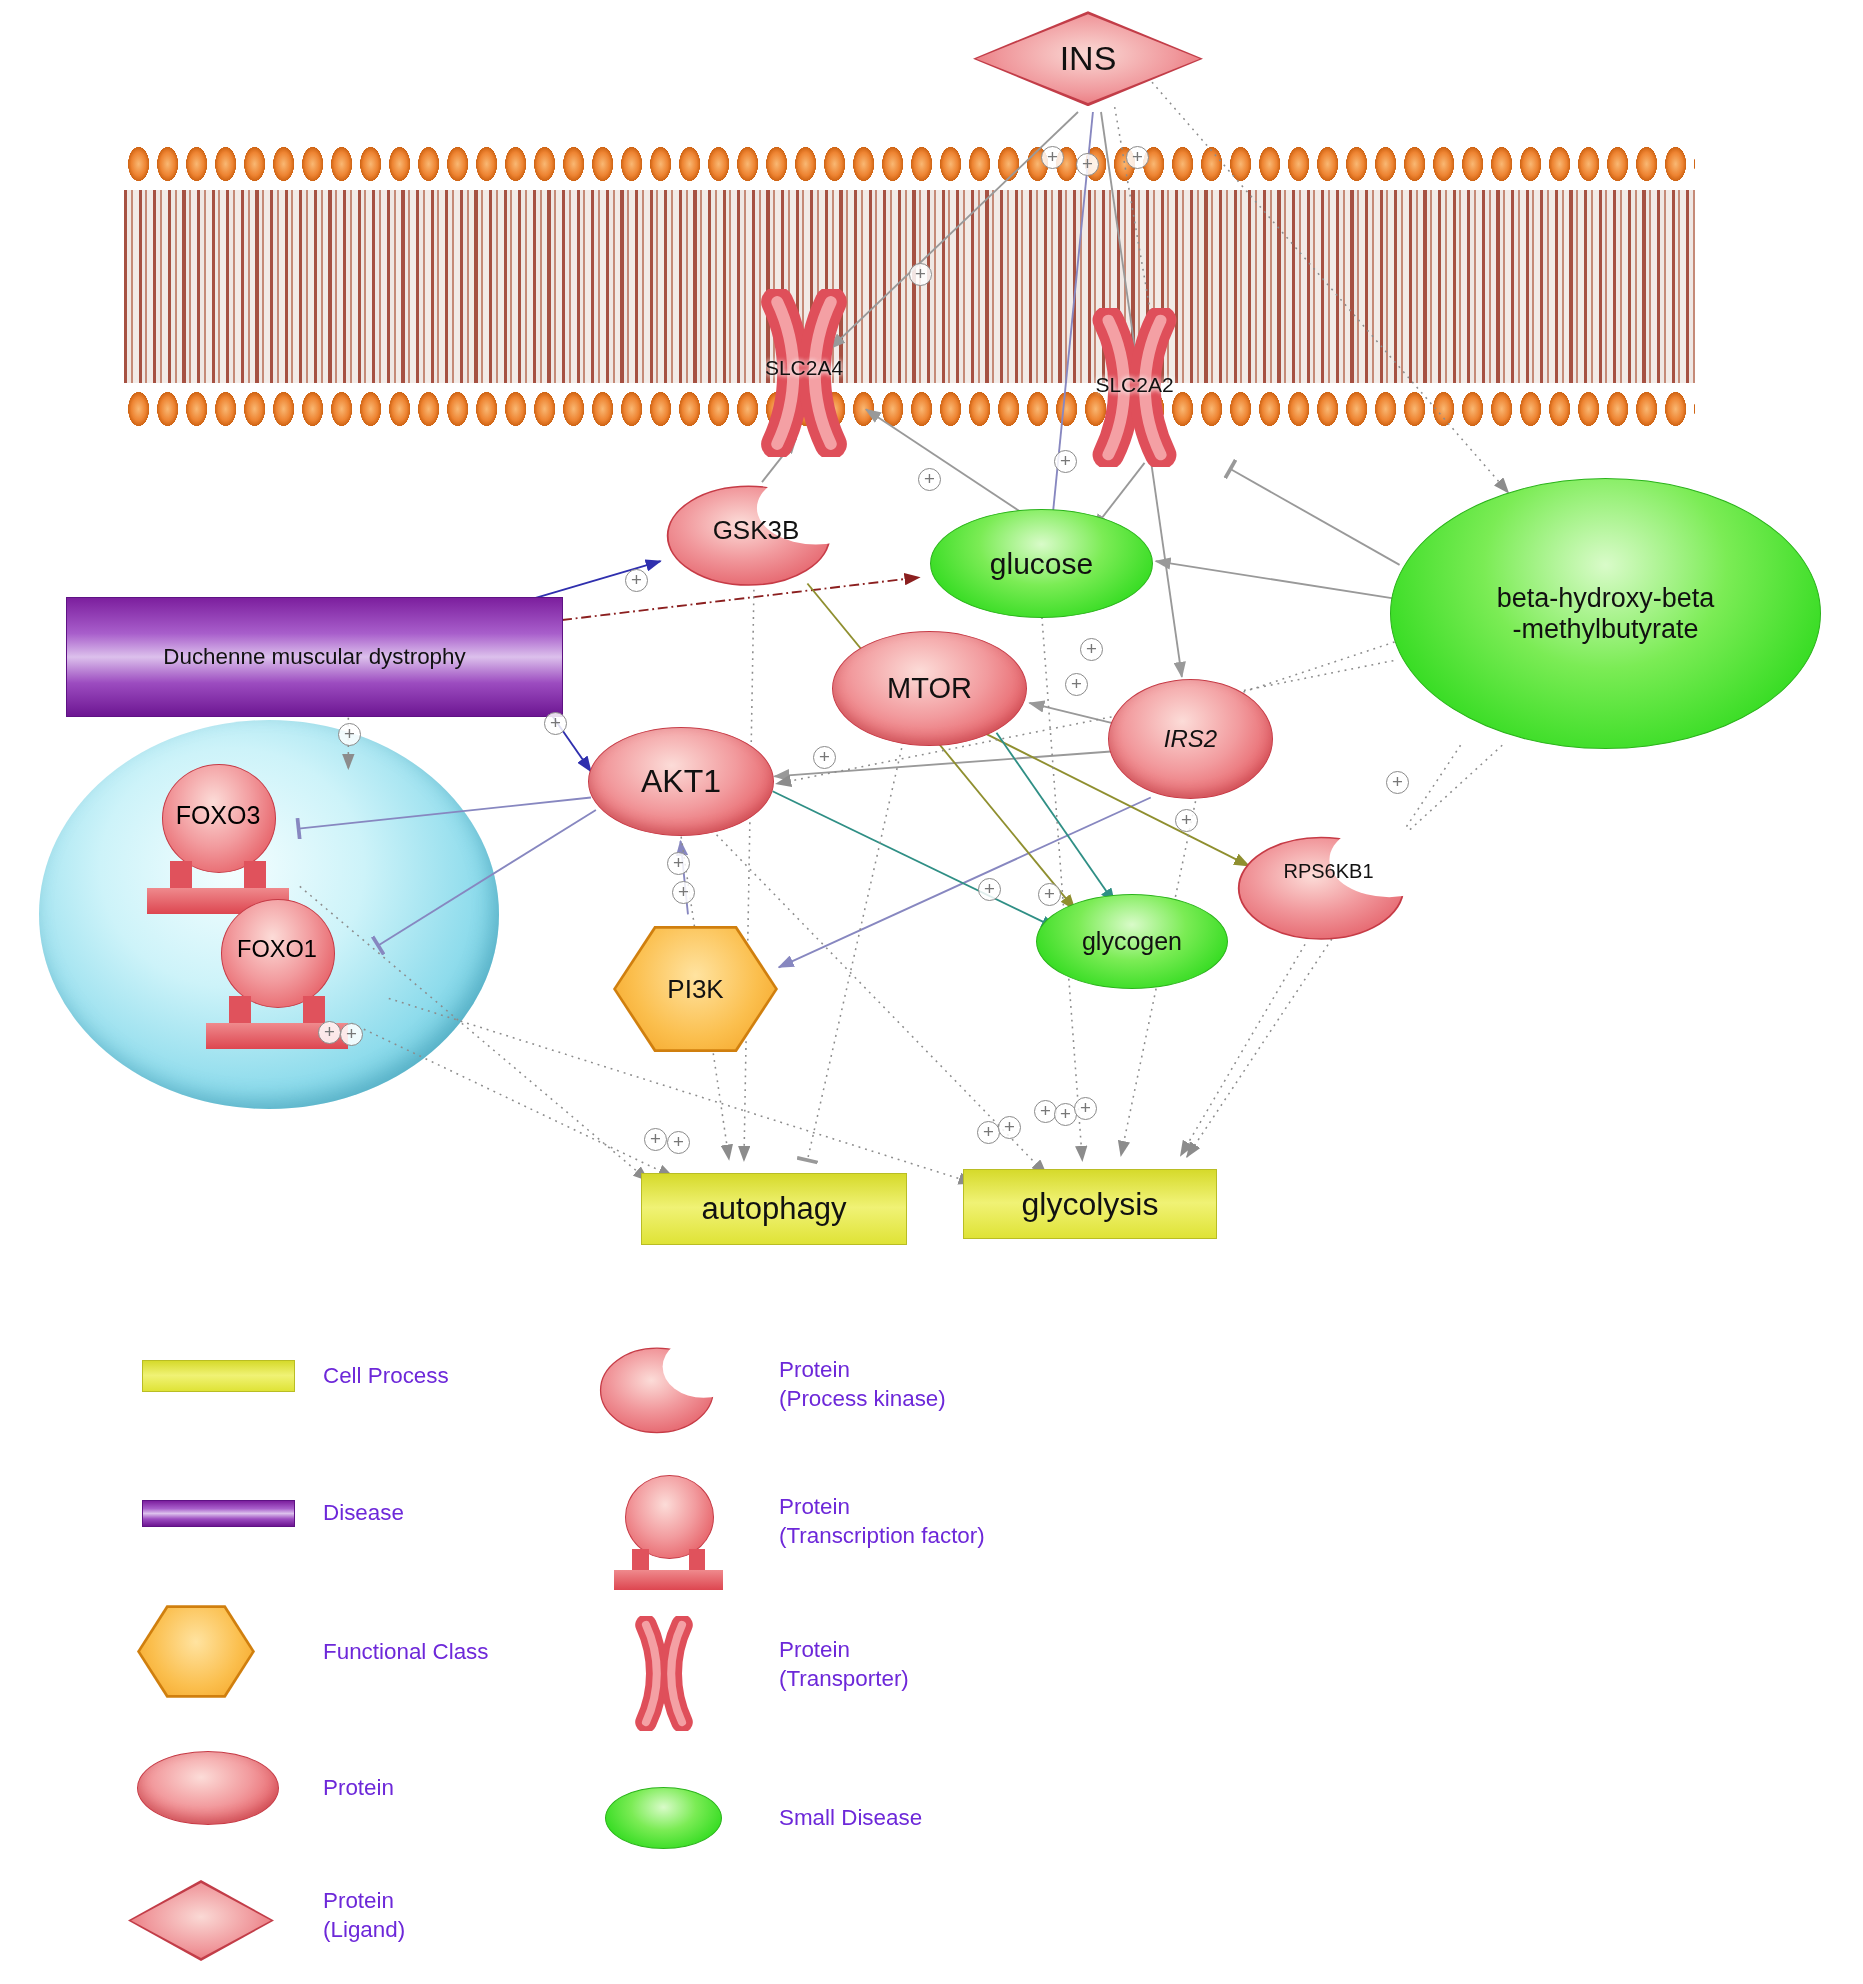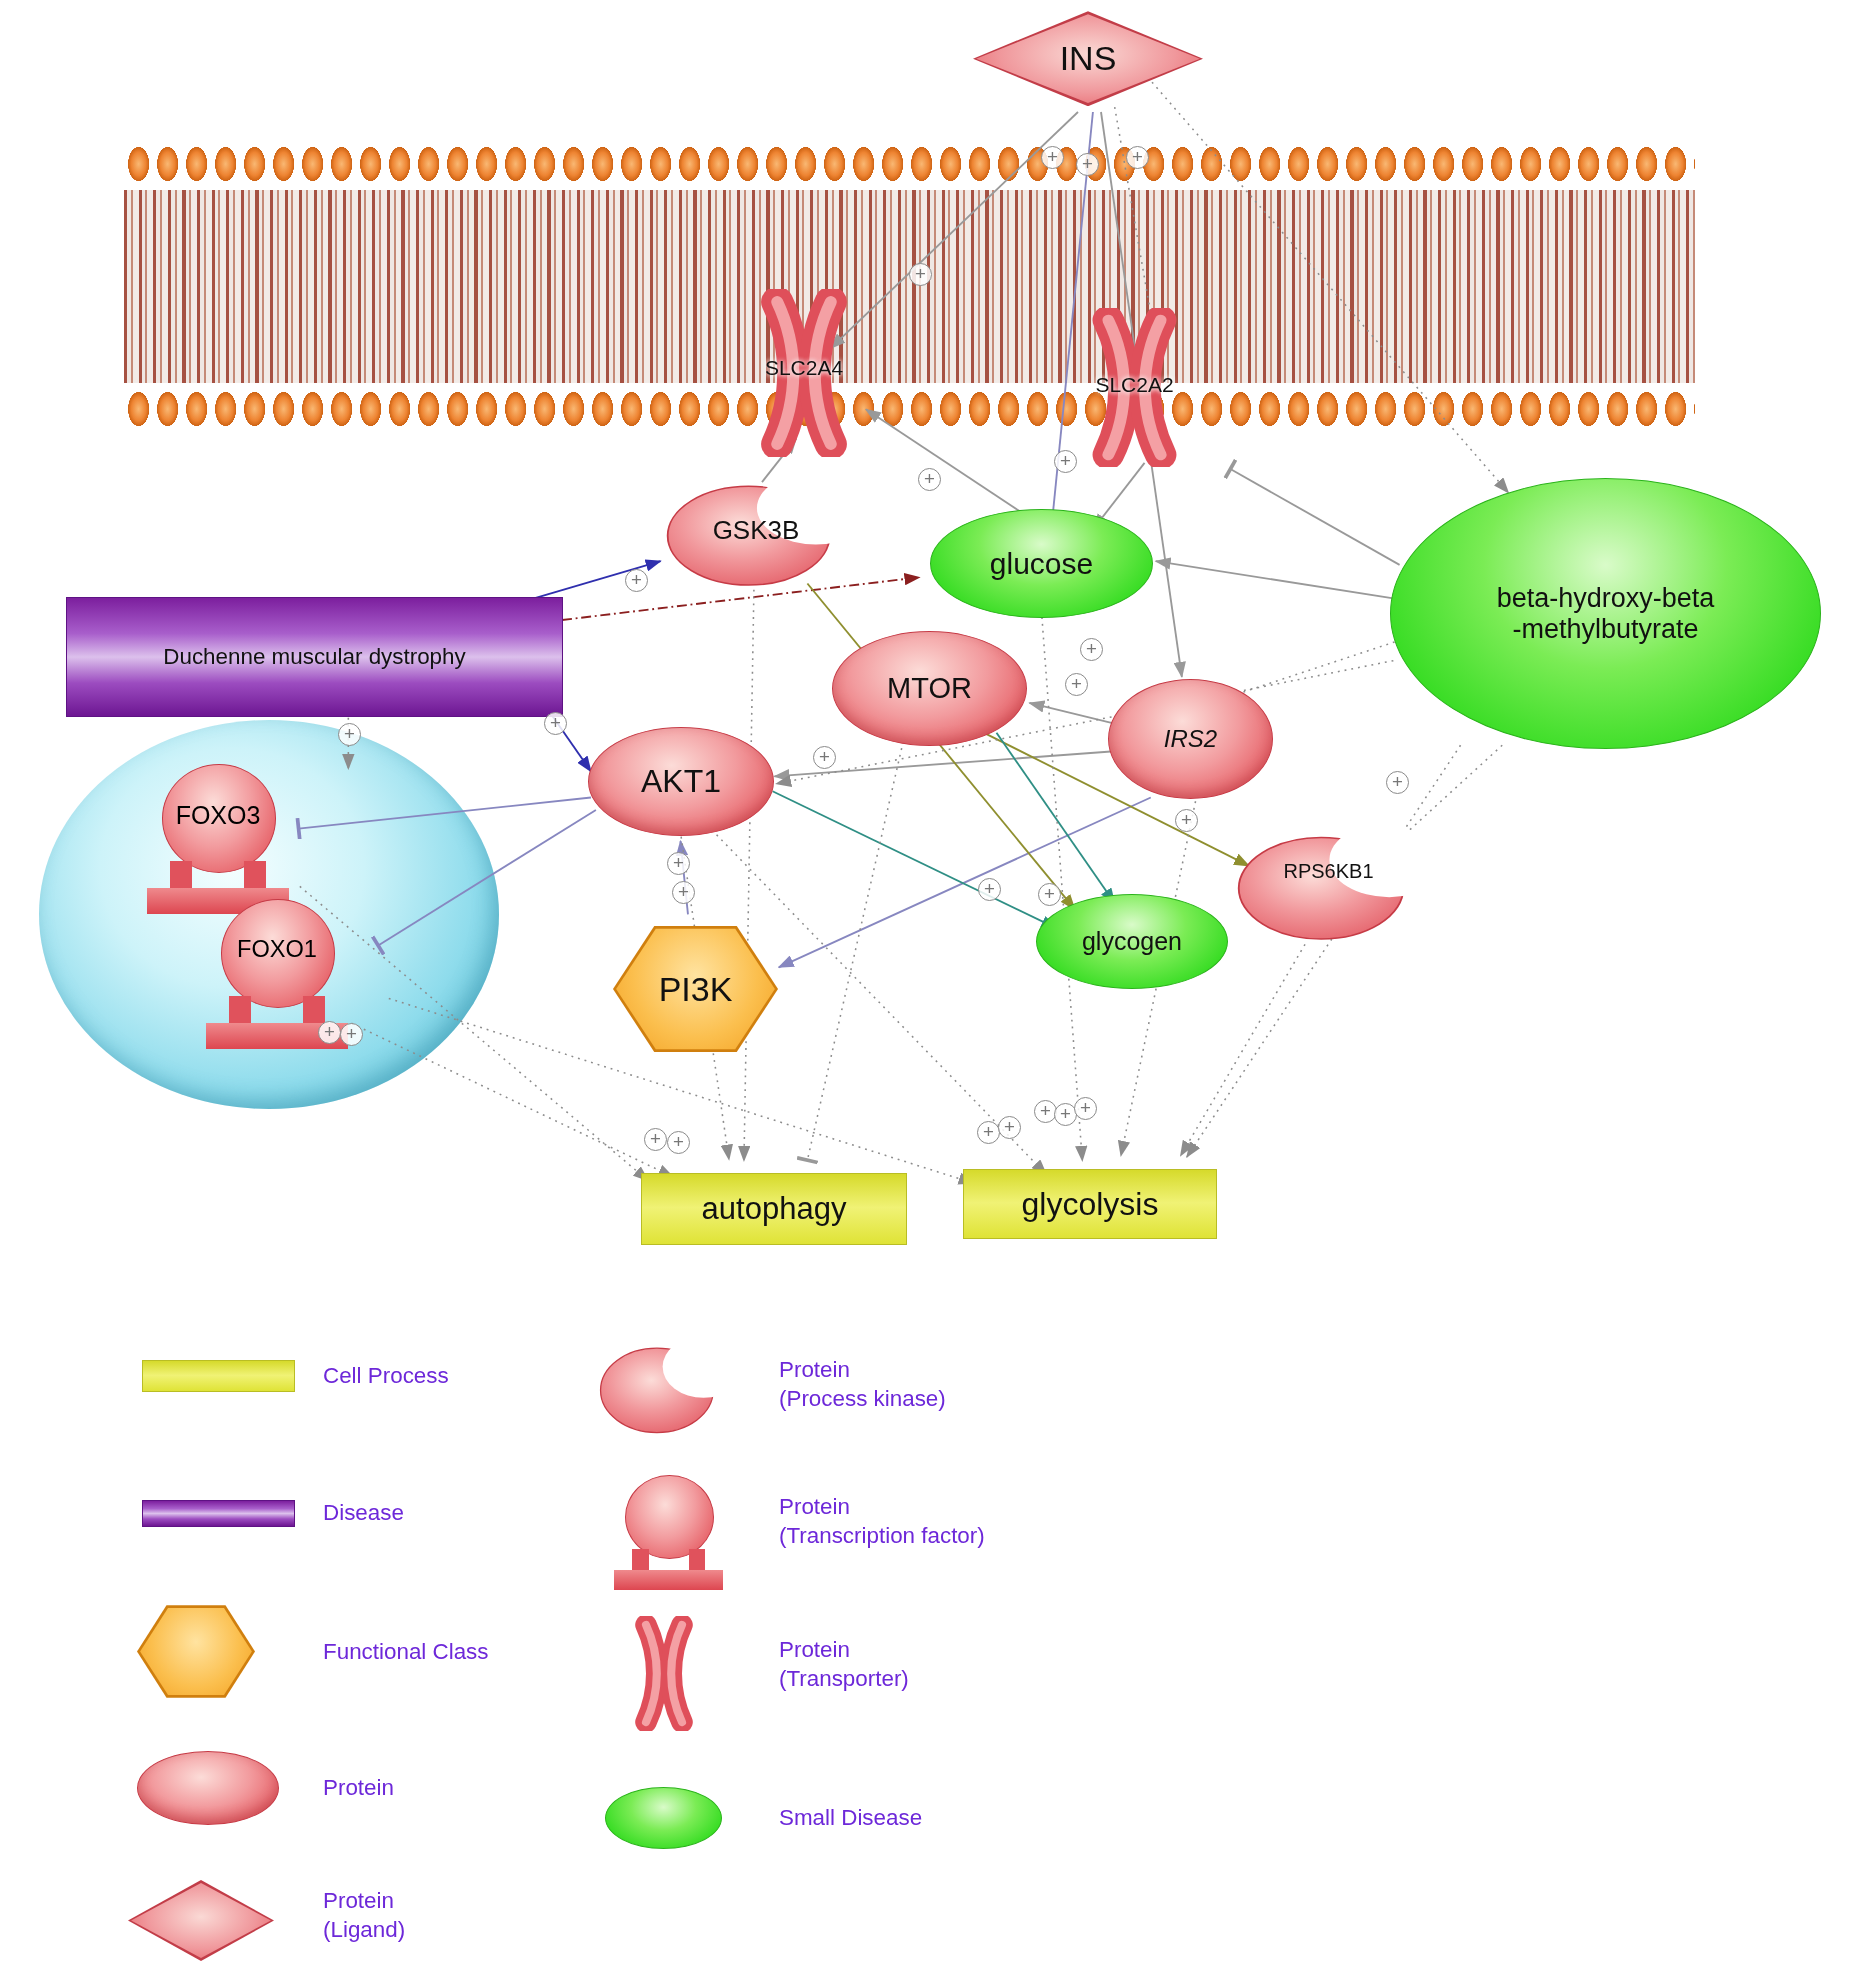--- a/index.html
+++ b/index.html
@@ -235,21 +235,21 @@
   <div class="abs node" style="left:205px;top:899px;width:144px;height:167px;">
     <div class="tf-ball"></div>
     <div class="tf-post tf-post-l"></div>
     <div class="tf-post tf-post-r"></div>
     <div class="tf-bar"></div>
     <div class="tf-label" style="font-size:23.6px;">FOXO1</div>
   </div>
 
   <div class="cnode hex-out node" style="left:613px;top:919px;width:165px;height:140px;">
     <div class="hex-in"></div>
-    <span style="font-size:34px;">PI3K</span>
+    <span style="font-size:26px;">PI3K</span>
   </div>
 
   <div class="cnode ell-green node" style="left:1036px;top:894px;width:190px;height:93px;">
     <span style="font-size:25px;">glycogen</span>
   </div>
 
   <div class="abs node" style="left:1235px;top:830px;width:187px;height:112px;">
     <svg viewBox="0 0 200 150" preserveAspectRatio="none" style="width:100%;height:100%;">
       <ellipse cx="92" cy="78" rx="88" ry="68" fill="url(#gradRed)" stroke="#c63b46" stroke-width="2"></ellipse>
       <ellipse cx="165" cy="40" rx="64" ry="50" fill="#ffffff"></ellipse>

